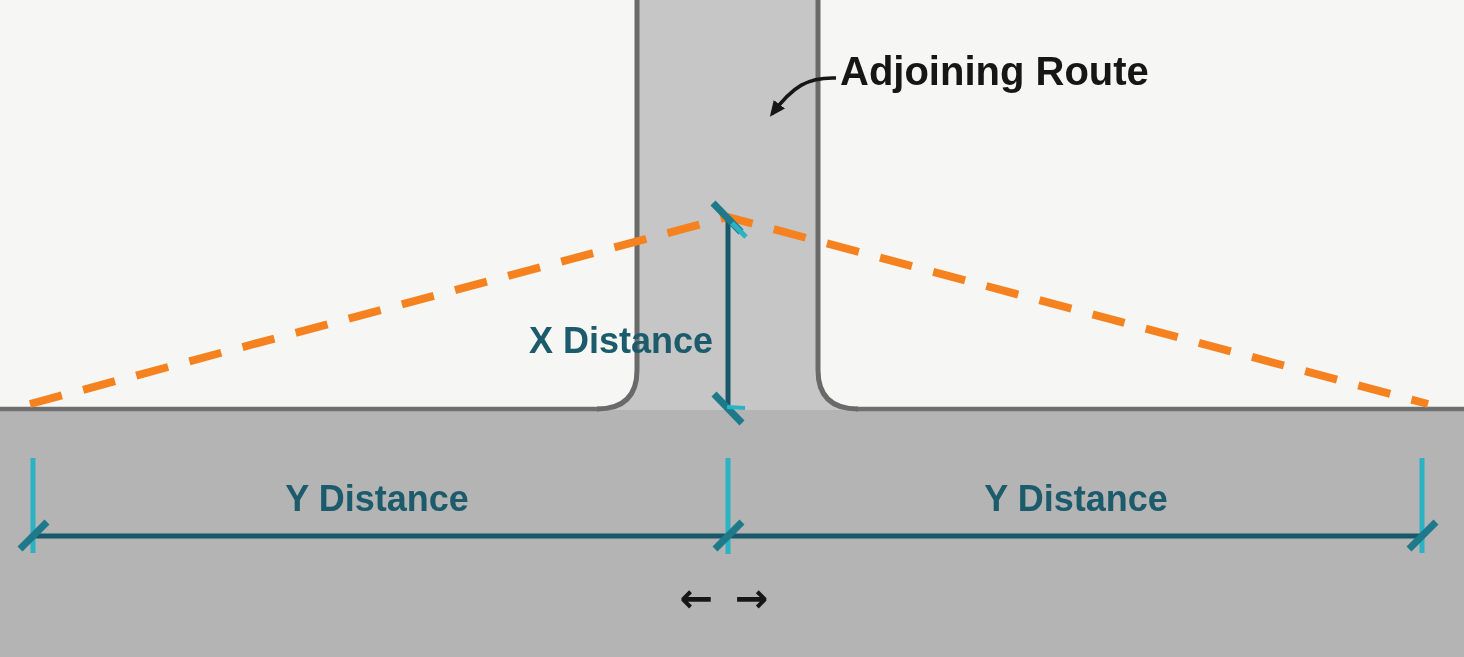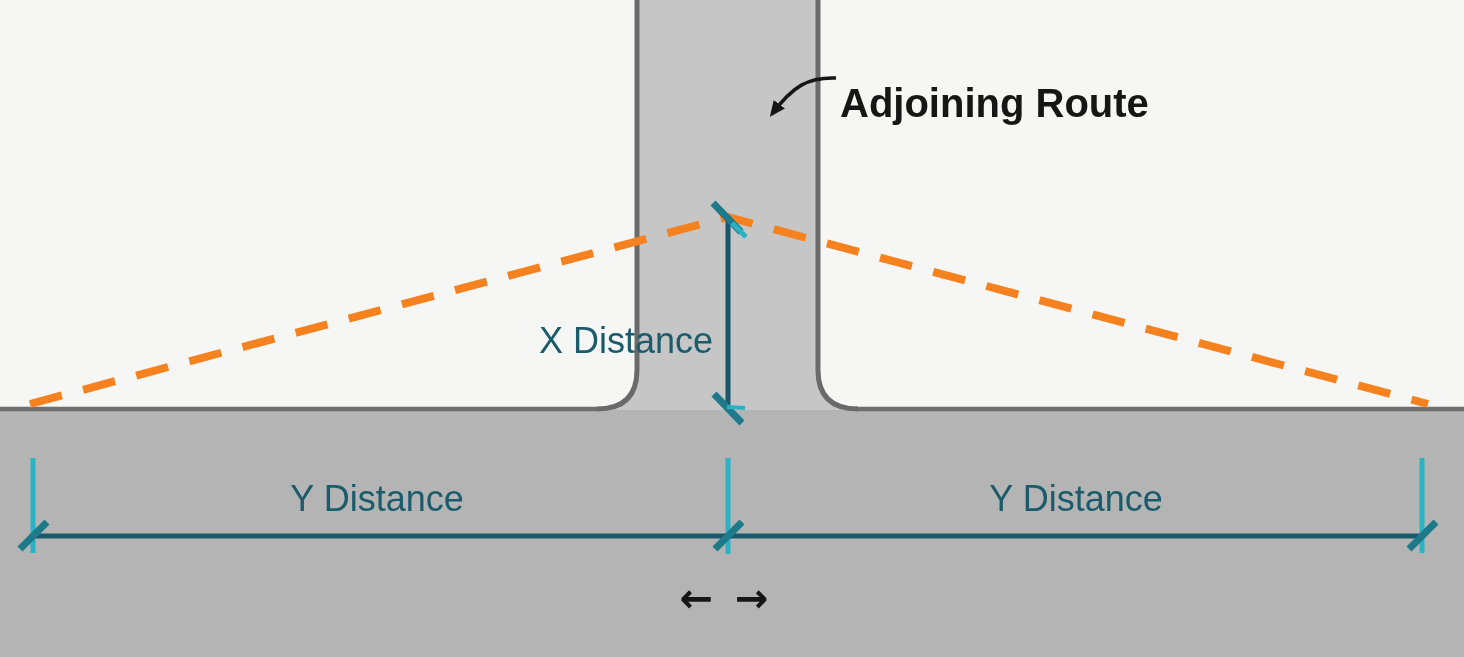--- a/index.html
+++ b/index.html
@@ -5,23 +5,23 @@
   html,body{margin:0;padding:0;background:#e8e8e8;}
   #stage{
     position:relative;
     width:1464px;height:657px;
     overflow:hidden;
     font-family:"Liberation Sans", sans-serif;
     background:#f6f6f4;
   }
   #diagram-svg{position:absolute;left:0;top:0;width:1464px;height:657px;}
   .lbl{position:absolute;line-height:1;white-space:nowrap;}
-  .lbl-teal{color:#1b5b6b;font-weight:400;font-size:36px;}
+  .lbl-teal{color:#1b5b6b;font-weight:700;font-size:36px;}
   .lbl-black{color:#161616;font-weight:700;}
-  #adjoining-route-label{left:840px;top:51px;font-size:40px;margin-top:32px;}
+  #adjoining-route-label{left:840px;top:51px;font-size:40px;}
   #x-distance-label{left:413px;top:323px;width:300px;text-align:right;}
   #y-distance-left-label{left:227px;top:481px;width:300px;text-align:center;}
   #y-distance-right-label{left:926px;top:481px;width:300px;text-align:center;}
   #through-route-group{
     left:0;top:578px;width:1448px;
     display:flex;justify-content:center;align-items:center;gap:22px;
     font-size:41px;
   }
   .route-arrow{font-family:"DejaVu Sans", sans-serif;font-size:40px;font-weight:700;}
 </style>

